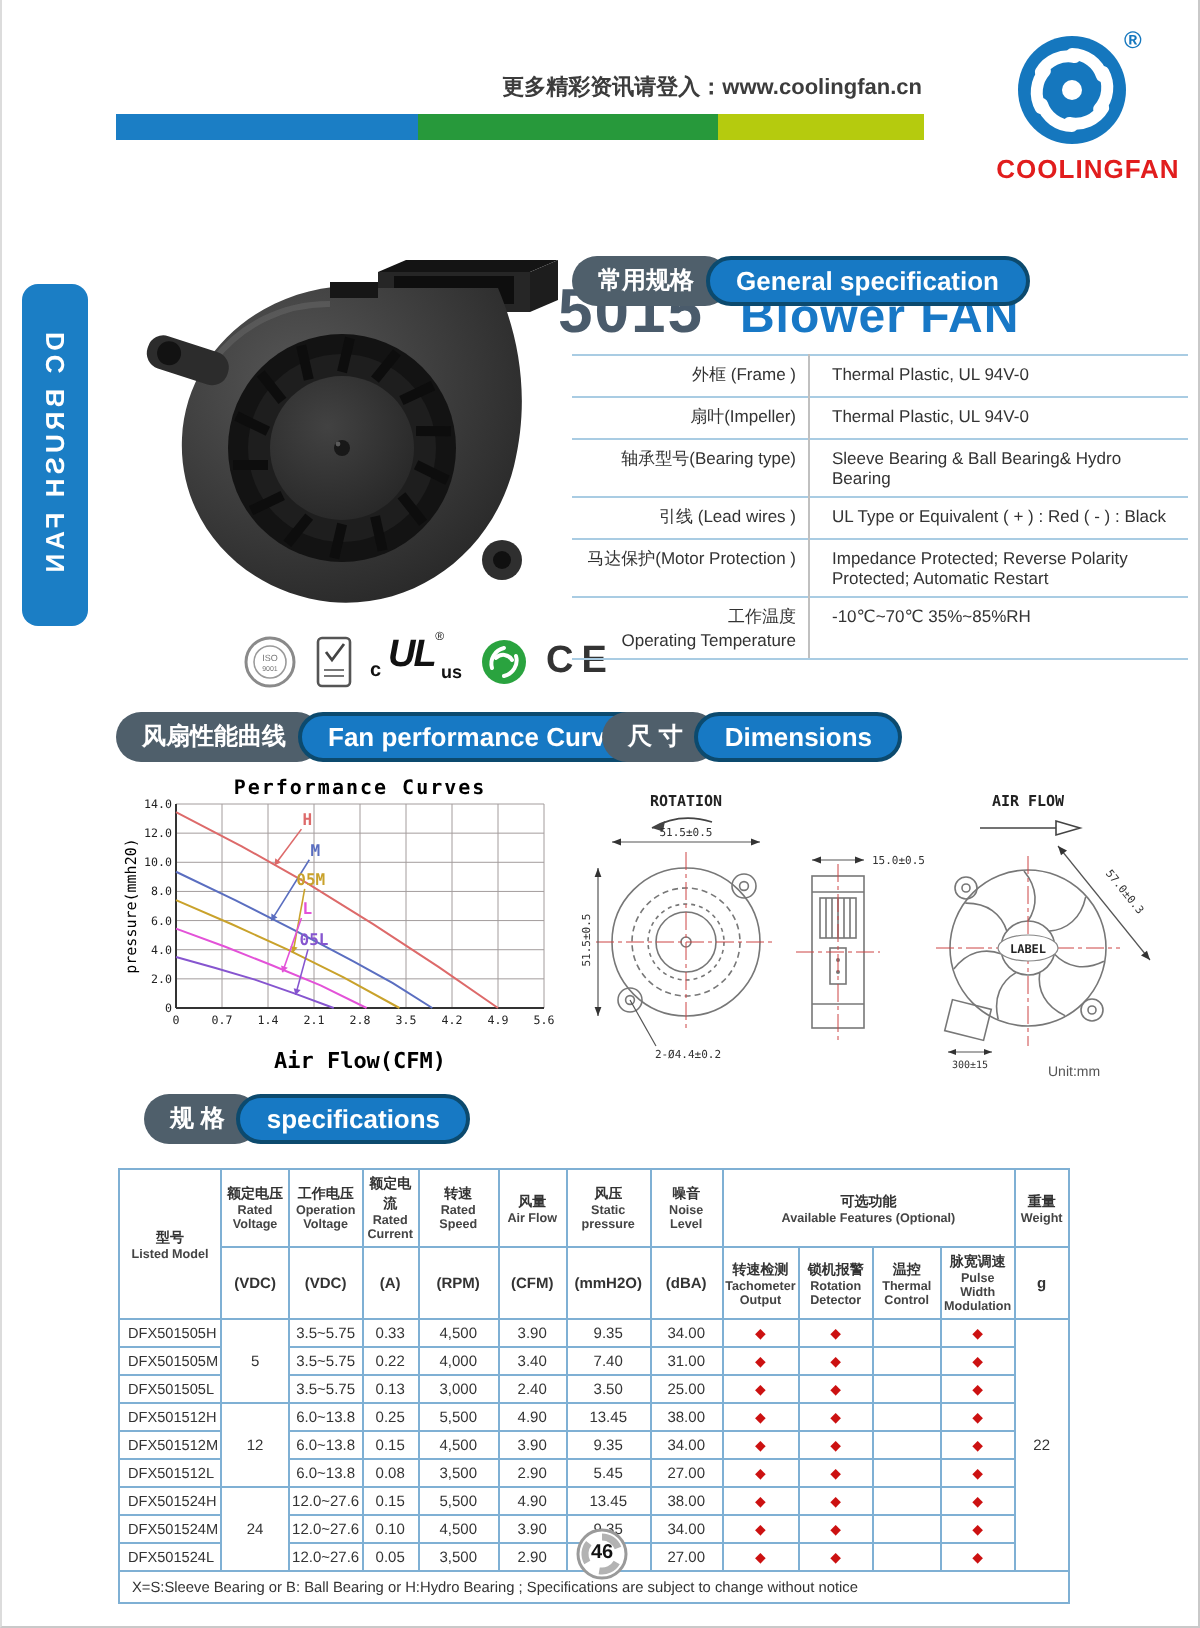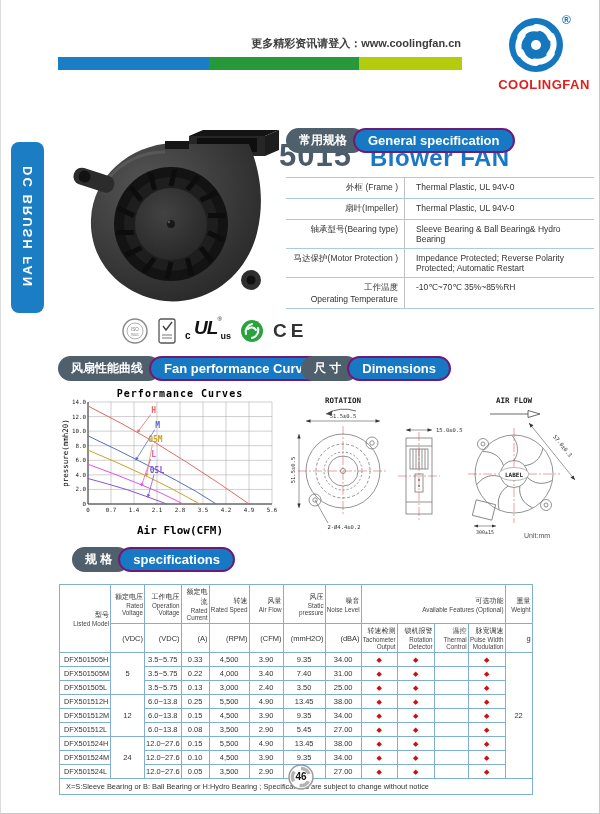--- a/index.html
+++ b/index.html
@@ -17,21 +17,21 @@
   .title{position:absolute;top:92px;left:278px;display:flex;align-items:baseline;}
   .title .model{font-size:31px;font-weight:bold;color:#4a5b6b;letter-spacing:1px;margin-top:46px;}
   .title .product{font-size:24px;font-weight:bold;color:#1878c6;margin-left:18px;letter-spacing:.5px;}
   
   .side-tab{position:absolute;top:142px;left:10px;width:33px;height:171px;background:#1b7ec5;border-radius:8px;
             display:flex;align-items:center;justify-content:center;}
   .side-tab span{writing-mode:vertical-rl;transform:scaleX(-1);color:#fff;font-size:13px;font-weight:bold;letter-spacing:2px;white-space:nowrap;}
   
   .badge-row{position:absolute;display:flex;align-items:center;}
   .badge-dark{background:#4f5f6b;color:#fff;font-size:12px;font-weight:bold;padding:4px 18px 4px 13px;border-radius:13px;white-space:nowrap;}
-  .badge-blue{background:#1779c4;color:#fff;font-size:13px;font-weight:bold;padding:3px 13px;border-radius:14px;border:2px solid #701a75;margin-left:-12px;white-space:nowrap;}
+  .badge-blue{background:#1779c4;color:#fff;font-size:13px;font-weight:bold;padding:3px 13px;border-radius:14px;border:2px solid #0c4a6e;margin-left:-12px;white-space:nowrap;}
   .b-gen{top:128px;left:285px;}
   .b-perf{top:356px;left:57px;}
   .b-dim{top:356px;left:300px;}
   .b-spec{top:547px;left:71px;}
   
   .gs-table{position:absolute;top:177px;left:285px;width:308px;border-bottom:1px solid #a9cce3;}
   .gs-table:after{content:'';position:absolute;left:118px;top:0;bottom:0;width:1px;background:#c0c0c0;}
   .gs-row{display:flex;border-top:1px solid #a9cce3;}
   .gs-label{width:112px;padding:4px 6px 4px 0;text-align:right;font-size:8.5px;color:#333;}
   .gs-value{flex:1;padding:4px 2px 4px 12px;font-size:8.5px;color:#333;}
@@ -42,21 +42,21 @@
   .ul-ul{position:absolute;left:9px;top:1px;font-size:19px;font-weight:bold;font-style:italic;letter-spacing:-1px;}
   .ul-reg{position:absolute;right:9px;top:0;font-size:6px;}
   .ul-us{position:absolute;right:0;bottom:5px;font-size:9px;font-weight:bold;}
   .ce{font-size:19px;letter-spacing:4px;color:#333;font-weight:600;}
   
   #perf-chart{position:absolute;top:388px;left:60px;}
   #dims{position:absolute;top:390px;left:285px;}
   
   #spec-table{position:absolute;top:584px;left:58px;border-collapse:collapse;table-layout:fixed;background:#fff;}
   #spec-table th,#spec-table td{border:1px solid #7fb0d4;text-align:center;padding:2px 1px;font-size:7.5px;color:#333;overflow:hidden;}
-  #spec-table th{font-weight:normal;text-align:right;}
+  #spec-table th{font-weight:bold;}
   .hcn{font-size:7px;}
   .hen{font-size:6.3px;color:#444;}
   #spec-table td.model{text-align:left;padding-left:4px;font-size:7.3px;}
   #spec-table td.dia{color:#cc1111;font-size:7px;}
   #spec-table tr.grp td{border-top:1px solid #5f9cc8;}
   #spec-table td.note{text-align:left;padding:3px 6px;font-size:7.4px;}
   
   .page-badge{position:absolute;top:764px;left:287px;width:26px;height:26px;}
   .page-badge span{position:absolute;left:0;top:7px;width:26px;text-align:center;font-size:10px;font-weight:bold;color:#111;}
 </style>
@@ -202,20 +202,24 @@
       </div>
       <div class="gs-row">
         <div class="gs-label">扇叶(Impeller)</div>
         <div class="gs-value">Thermal Plastic, UL 94V-0</div>
       </div>
       <div class="gs-row">
         <div class="gs-label">轴承型号(Bearing type)</div>
         <div class="gs-value">Sleeve Bearing &amp; Ball Bearing&amp; Hydro Bearing</div>
       </div>
       <div class="gs-row">
+        <div class="gs-label">引线 (Lead wires )</div>
+        <div class="gs-value">UL Type or Equivalent ( + ) : Red ( - ) : Black</div>
+      </div>
+      <div class="gs-row">
         <div class="gs-label">马达保护(Motor Protection )</div>
         <div class="gs-value">Impedance Protected; Reverse Polarity Protected; Automatic Restart</div>
       </div>
       <div class="gs-row">
         <div class="gs-label">工作温度<div>Operating Temperature</div></div>
         <div class="gs-value">-10℃~70℃   35%~85%RH</div>
       </div>
     </div>
 
   <div class="badge-row b-perf">

